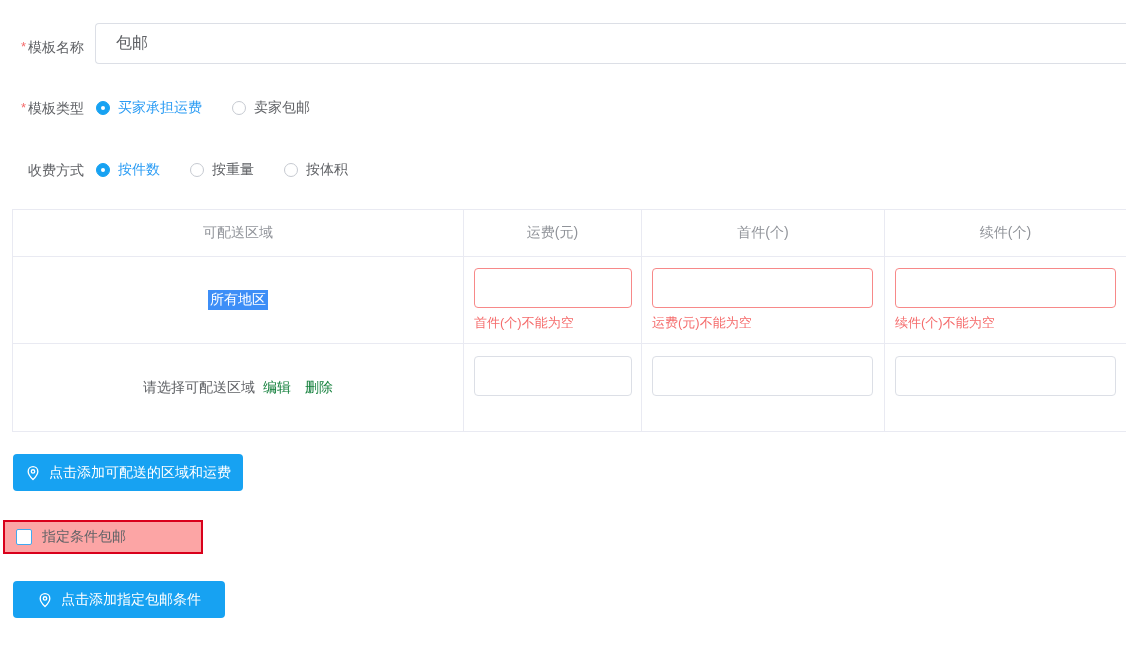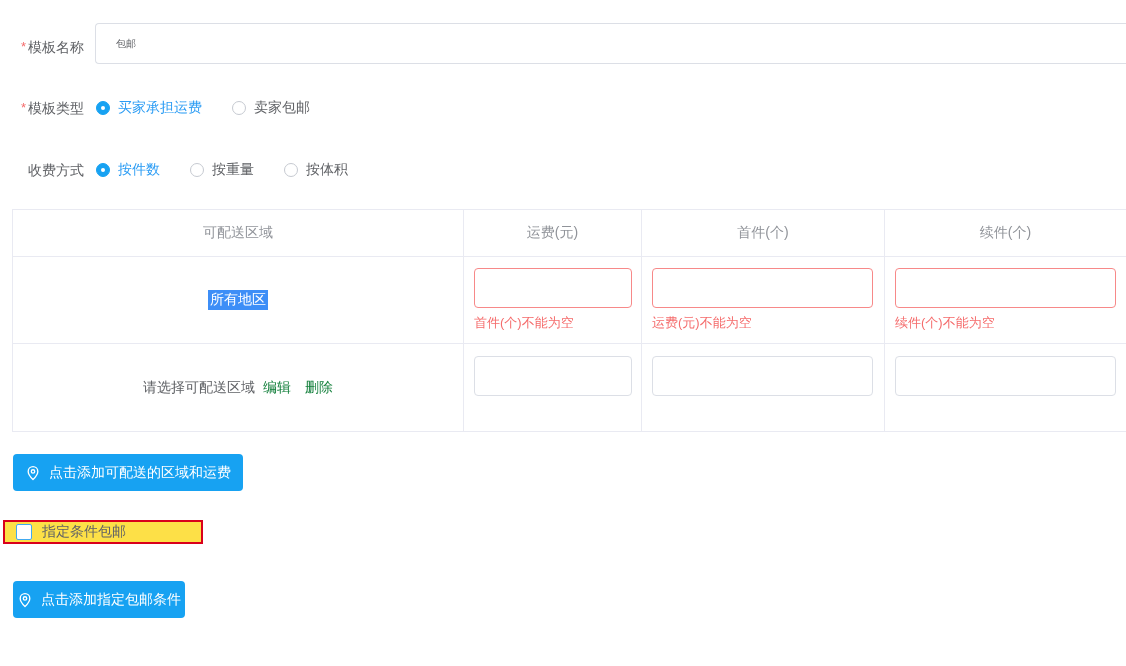--- a/index.html
+++ b/index.html
@@ -16,21 +16,21 @@
   
   .form-label {
     position: absolute; left: 0; width: 84px; text-align: right;
     color: #606266; font-size: 14px; line-height: 20px; white-space: nowrap;
   }
   .req { color: #f56c6c; margin-right: 2px; font-size: 13px; vertical-align: 1px; }
 
   .name-input {
     position: absolute; left: 95px; top: 23px; right: 0; height: 41px;
     border: 1px solid #dcdfe6; border-right: none; border-radius: 4px 0 0 4px;
-    padding: 0 15px 0 20px; font-size: 10px; color: #606266; outline: none;
+    padding: 0 15px 0 20px; font-size: 16px; color: #606266; outline: none;
     font-family: inherit;
   }
 
   .radio-row { position: absolute; display: flex; align-items: center; }
   .radio-opt { display: inline-flex; align-items: center; margin-right: 30px; cursor: pointer; }
   .radio-circle {
     width: 14px; height: 14px; border-radius: 50%;
     border: 1px solid #c6cad1; background: #fff; position: relative; flex: 0 0 auto;
   }
   .radio-circle.checked { border-color: #17a2f2; background: #17a2f2; }
@@ -80,27 +80,27 @@
 
   
   .blue-btn {
     position: absolute; height: 37px; border: none; border-radius: 4px;
     background: #17a2f2; color: #ffffff; font-size: 14px;
     display: inline-flex; align-items: center; cursor: pointer;
     font-family: inherit;
   }
   .blue-btn .pin { width: 16px; height: 16px; margin-right: 8px; flex: 0 0 auto; }
   .btn-add-region { left: 13px; top: 454px; padding: 0 12px; }
-  .btn-add-condition { left: 13px; top: 581px; padding: 0 4px; }
+  .btn-add-condition { left: 13px; top: 581px; padding: 0 24px; }
 
   
   .cond-box {
-    position: absolute; left: 3px; top: 520px; width: 200px; height: 24px;
+    position: absolute; left: 3px; top: 520px; width: 200px; height: 34px;
     border: 2px solid #d9001b; display: flex; align-items: center; padding-left: 11px;
-    background: #fde047;
+    background: #fca5a5;
   }
   .checkbox {
     width: 16px; height: 16px; border: 1px solid #41a9f0; border-radius: 2px;
     background: #fff; cursor: pointer; flex: 0 0 auto;
   }
   .cond-label { margin-left: 10px; color: #606266; font-size: 14px; }
 </style>
 </head>
 <body>
 

